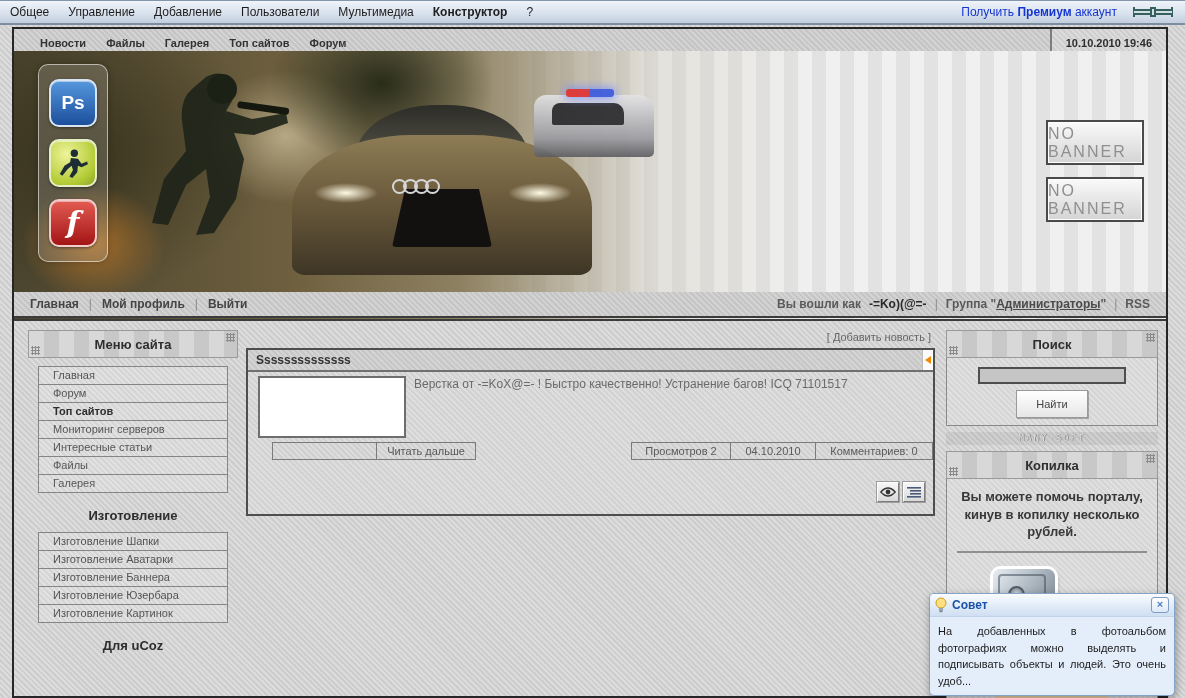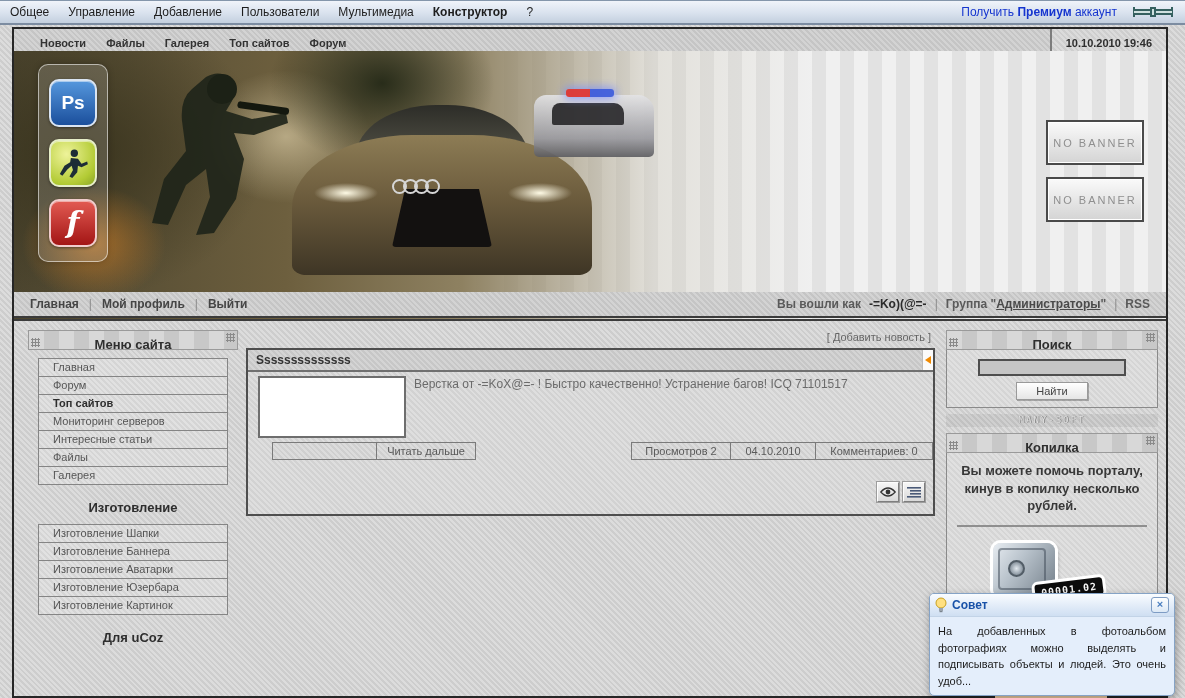--- a/index.html
+++ b/index.html
@@ -74,38 +74,38 @@
     color:#fff; font-weight:bold; font-size:19px; margin-top:14px; }
   .app-cs{ background:radial-gradient(circle at 35% 30%,#eef39a,#b3cb35 70%,#8aa526); border:2px solid #e6eec8; }
   .app-flash{ background:linear-gradient(#e25b52,#a31515); border:2px solid #f0cccc;
     color:#fff; font-family:"DejaVu Serif",serif; font-style:italic; font-weight:bold; font-size:30px; line-height:30px; }
   .banner-logo{ position:absolute; left:10px; bottom:1px; font-size:20px; font-weight:bold;
     letter-spacing:1px; color:#c9c9c9;
     text-shadow:1px 1px 0 #7d7d7d,-1px -1px 0 #f2f2f2,0 0 3px rgba(0,0,0,.35); }
   .no-banner{ position:absolute; right:22px; width:98px; height:45px;
     border:2px solid #4a4a4a; background:linear-gradient(#fafafa,#d4d4d4);
     box-shadow:inset 0 0 0 1px #ffffff; display:flex; align-items:center; justify-content:center;
-    font-size:11px; letter-spacing:2px; color:#8f8f8f; }
+    font-size:16px; letter-spacing:2px; color:#8f8f8f; }
   .no-banner.b1{ top:69px; } .no-banner.b2{ top:126px; }
 
   
   .user-nav{ position:absolute; left:14px; top:292px; width:1152px; height:26px;
     border-bottom:2px solid #3b3b3b; display:flex; align-items:center;
     padding:0 16px; gap:10px; font-size:12px; font-weight:bold; color:#454545; }
   .user-nav .sep{ color:#8a8a8a; font-weight:normal; }
   .un-right{ margin-left:auto; display:flex; align-items:center; gap:8px; color:#5a5a5a; }
   .un-user{ color:#2b2b2b; }
   .un-group a{ text-decoration:underline; color:#4a4a4a; }
 
   
   .sidebar-col{ position:absolute; left:26px; top:318px; width:214px; height:380px; overflow:hidden; }
   .main-col{ position:absolute; left:246px; top:318px; width:689px; }
   .right-col{ position:absolute; left:944px; top:318px; width:216px; height:380px; }
 
-  .block-header{ position:relative; margin:12px 2px 0; height:20px; line-height:27px;
+  .block-header{ position:relative; margin:12px 2px 0; height:28px; line-height:27px;
     text-align:center; font-size:13px; font-weight:bold; color:#2e2e2e;
     background:repeating-linear-gradient(90deg,#d8d8d8 0 15px,#c8c8c8 15px 30px);
     border:1px solid #9a9a9a; }
   .handle{ position:absolute; width:9px; height:9px;
     background-image:radial-gradient(#8a8a8a 1px, transparent 1.2px); background-size:3px 3px; }
   .handle.tr{ top:2px; right:2px; } .handle.bl{ bottom:2px; left:2px; }
 
   .menu-list{ margin:8px 12px 0; }
   .menu-item{ height:19px; line-height:17px; border:1px solid #858585; margin-top:-1px;
     background:repeating-linear-gradient(45deg,#e1e1e1 0 2px,#d5d5d5 2px 4px);
@@ -142,21 +142,21 @@
   .abtn{ width:22px; height:20px; background:linear-gradient(#f6f6f6,#d9d9d9);
     border:1px solid; border-color:#fdfdfd #7e7e7e #7e7e7e #fdfdfd; outline:1px solid #9d9d9d;
     display:flex; align-items:center; justify-content:center; cursor:pointer; }
 
   
   .panel-body{ margin:0 2px; border:1px solid #8a8a8a; border-top:none;
     background:repeating-linear-gradient(45deg,#e0e0e0 0 2px,#d5d5d5 2px 4px); }
   .search-body{ padding:9px 0 7px; }
   .search-input{ display:block; margin:0 auto 6px; width:148px; height:17px;
     background:#c5c5c5; border:2px solid #4e4e4e; font-size:11px; padding:0 4px; }
-  .search-btn{ display:block; margin:0 auto; width:72px; height:18px;
+  .search-btn{ display:block; margin:0 auto; width:72px; height:28px;
     background:linear-gradient(#ffffff,#e6e6e6); border:1px solid #9a9a9a;
     box-shadow:1px 1px 0 rgba(0,0,0,.25); font-size:11px; color:#444;
     font-family:"Liberation Sans",sans-serif; cursor:pointer; }
   .watermark{ margin:6px 2px 0; height:13px; line-height:13px; text-align:center;
     background:repeating-linear-gradient(45deg,#cfcfcf 0 2px,#c1c1c1 2px 4px);
     font-family:"DejaVu Sans Mono",monospace; font-size:9px; letter-spacing:2px;
     color:#e2e2e2; text-shadow:0 0 1px #7e7e7e,1px 0 0 #8e8e8e; }
   .donate-body{ padding:9px 8px; height:237px; overflow:hidden; }
   .donate-text{ font-size:13px; font-weight:bold; color:#383838; text-align:center; line-height:1.35; }
   .donate-hr{ margin:10px 2px; border:0; border-top:2px solid #8f8f8f; }
@@ -296,22 +296,22 @@
       <div class="menu-item">Форум</div>
       <div class="menu-item current">Топ сайтов</div>
       <div class="menu-item">Мониторинг серверов</div>
       <div class="menu-item">Интересные статьи</div>
       <div class="menu-item">Файлы</div>
       <div class="menu-item">Галерея</div>
     </div>
     <div class="section-title">Изготовление</div>
     <div class="menu-list">
       <div class="menu-item">Изготовление Шапки</div>
+      <div class="menu-item">Изготовление Аватарки</div>
       <div class="menu-item">Изготовление Баннера</div>
-      <div class="menu-item">Изготовление Аватарки</div>
       <div class="menu-item">Изготовление Юзербара</div>
       <div class="menu-item">Изготовление Картинок</div>
     </div>
     <div class="section-title">Для uCoz</div>
   </div>
 
   <div class="main-col">
     <div class="add-news-row">
       <a>[ Добавить новость ]</a>
     </div>

